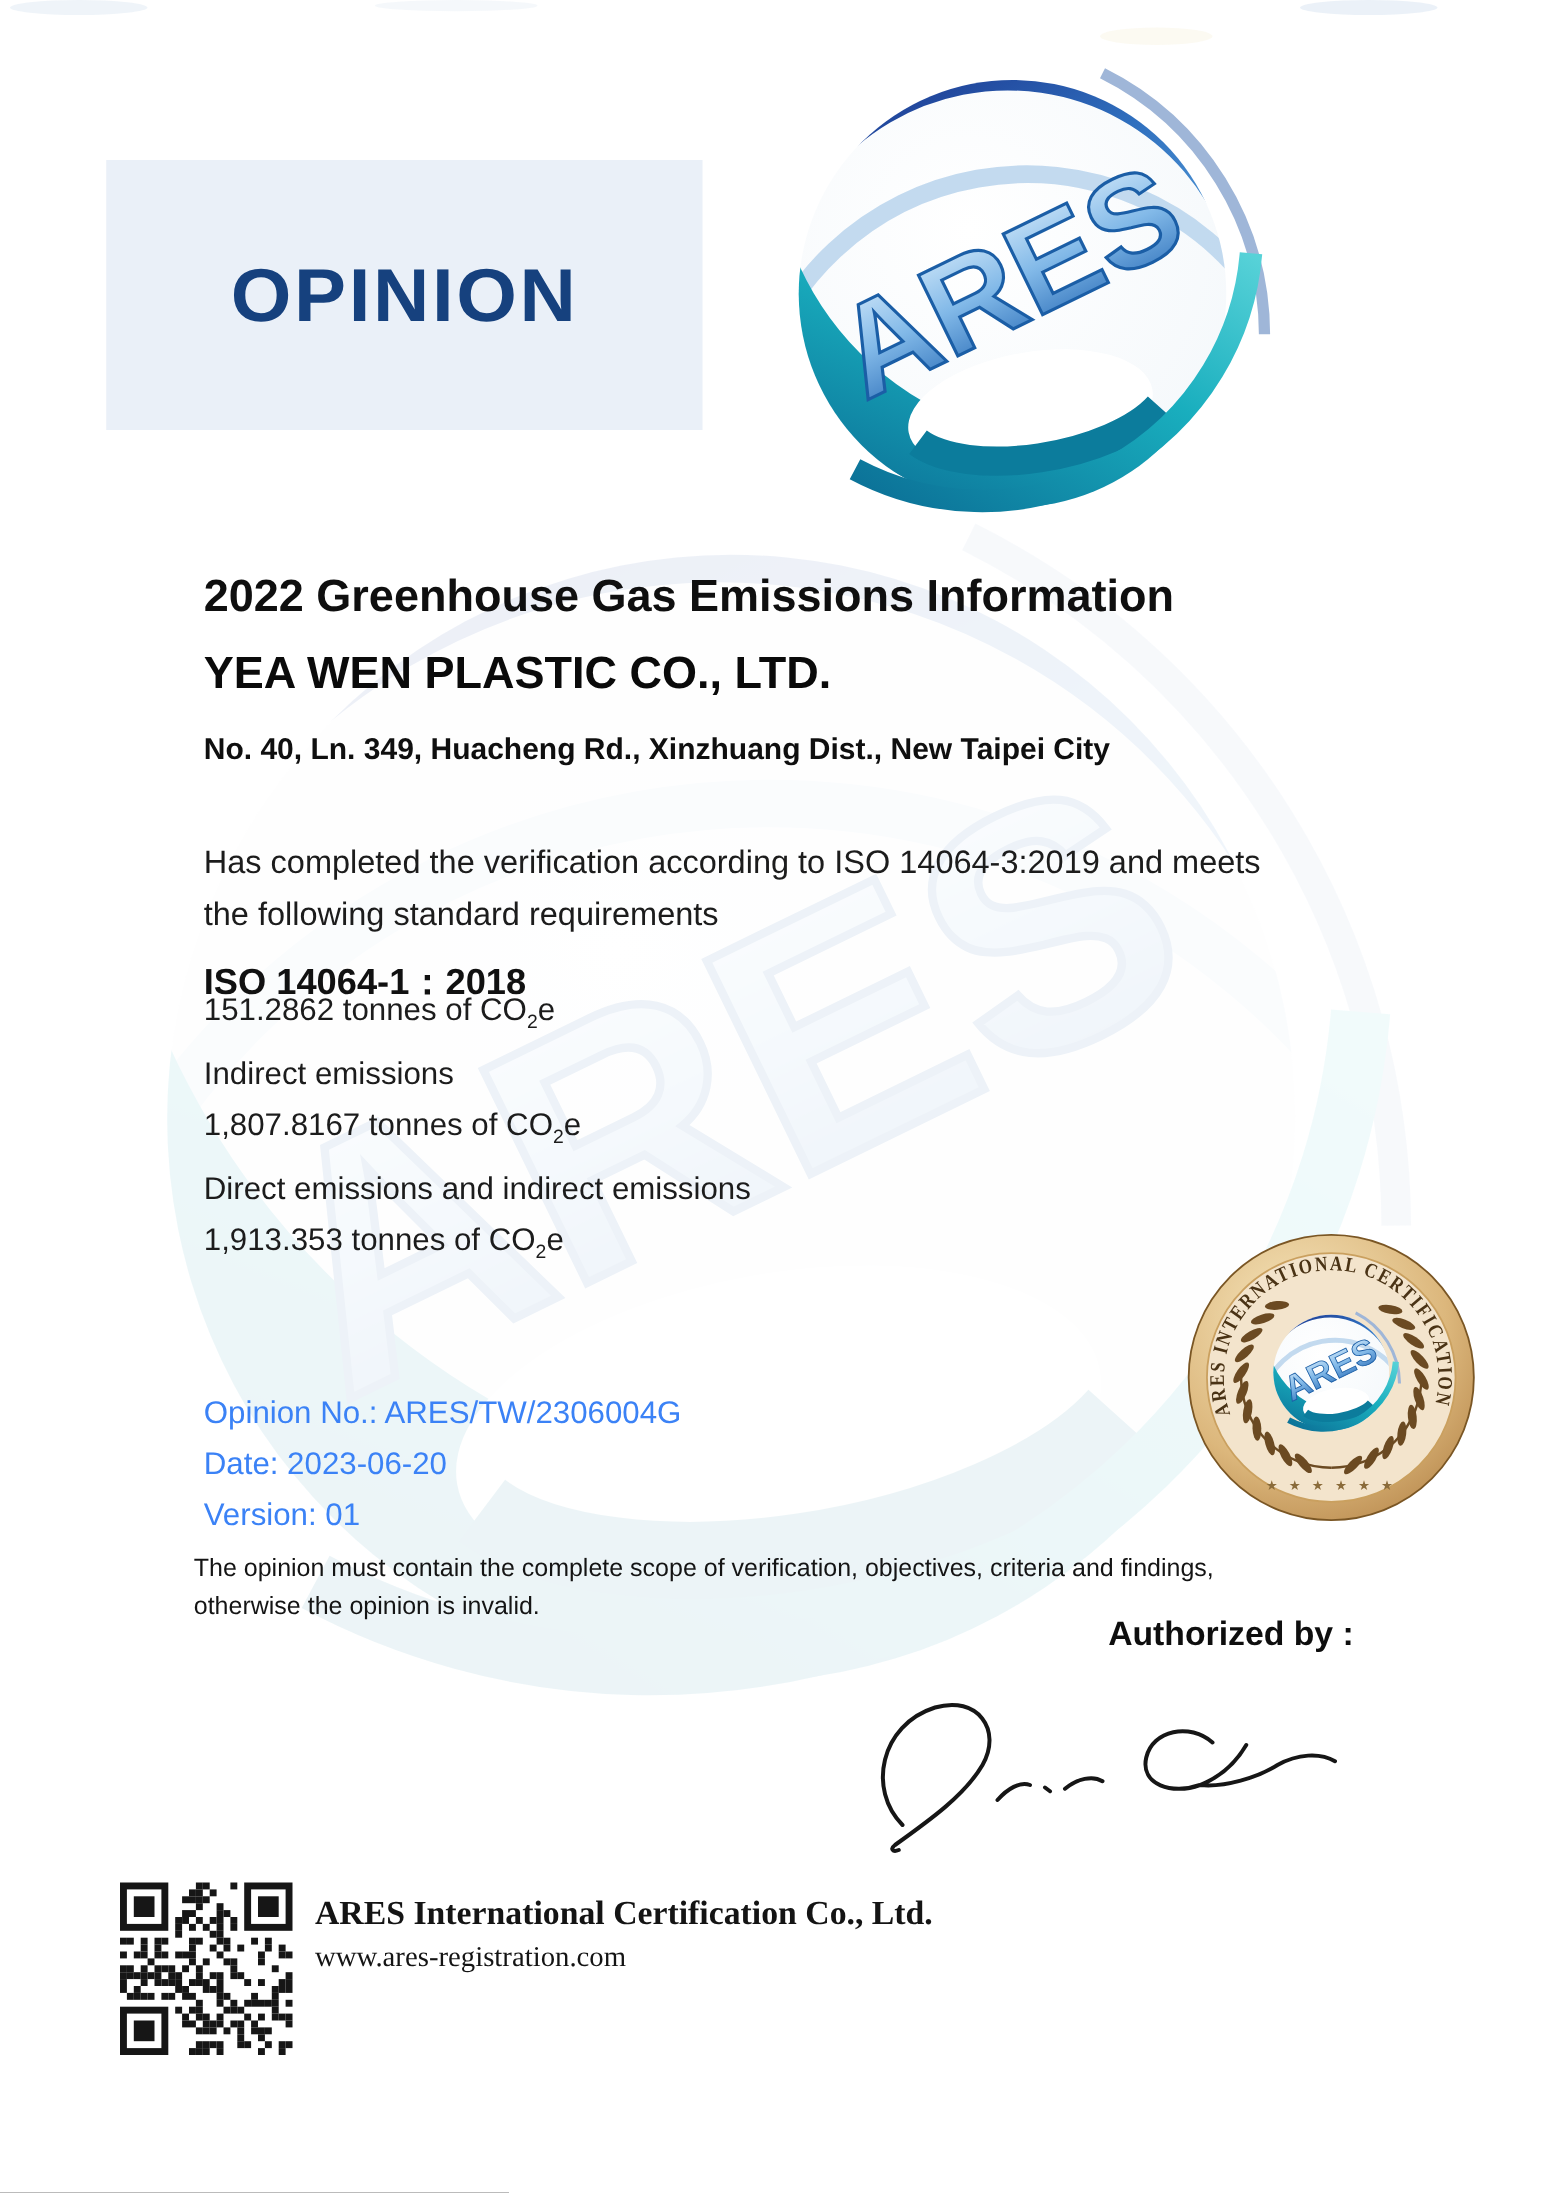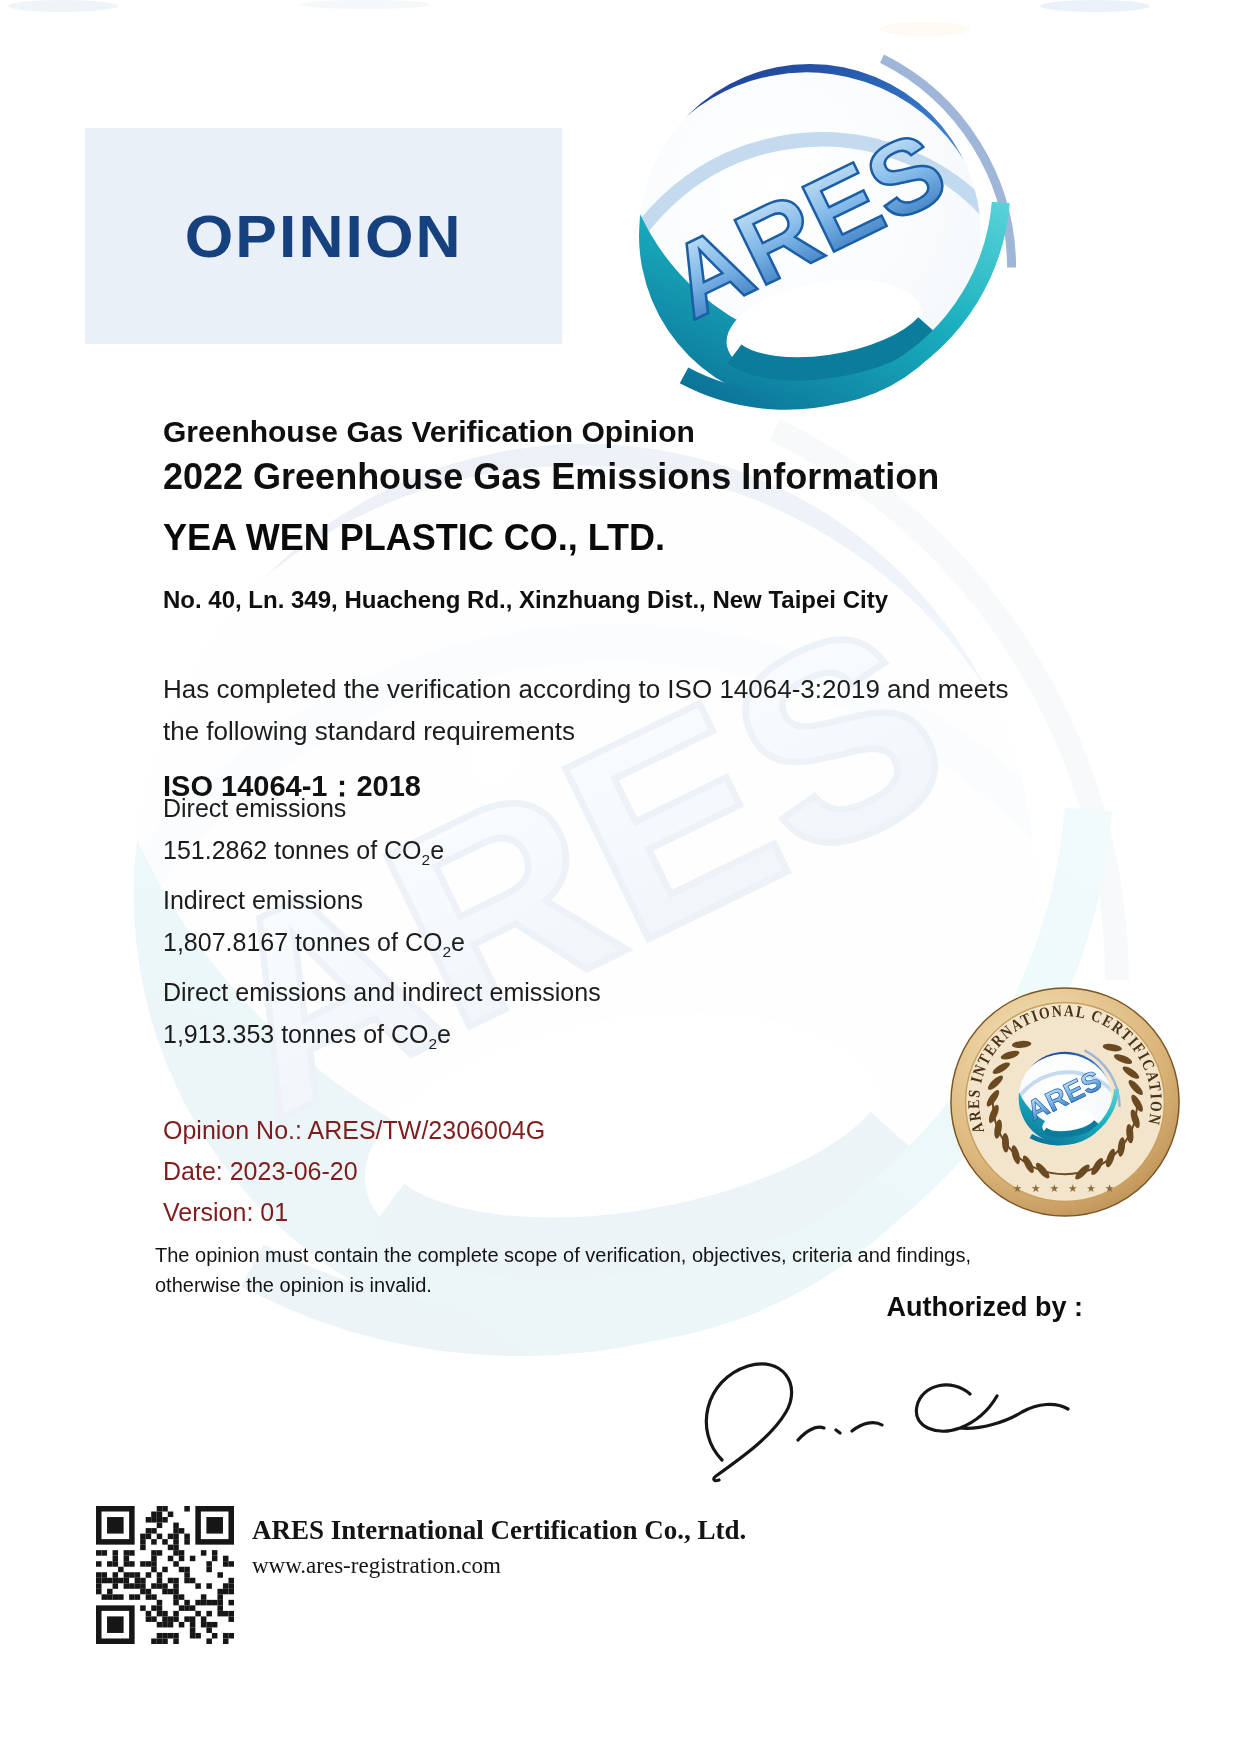--- a/index.html
+++ b/index.html
@@ -36,21 +36,21 @@
 
   .content{z-index:3;}
   .t-title{left:163px;top:415px;font-size:30px;font-weight:bold;color:#0f0f0f;white-space:nowrap;}
   .t-subtitle{left:163px;top:456px;font-size:36px;font-weight:bold;color:#0f0f0f;white-space:nowrap;}
   .t-company{left:163px;top:517px;font-size:36px;font-weight:bold;color:#0a0a0a;white-space:nowrap;}
   .t-address{left:163px;top:586px;font-size:24px;font-weight:bold;color:#0f0f0f;white-space:nowrap;}
   .statement{left:163px;top:668px;font-size:26px;line-height:42px;color:#1c1c1c;}
   .statement .std{font-size:29px;font-weight:bold;margin-top:13px;color:#111;}
   .emissions{left:163px;top:788px;font-size:25px;line-height:41.5px;color:#1c1c1c;}
   sub{font-size:.62em;}
-  .meta{left:163px;top:1110px;font-size:25px;line-height:41px;color:#7f1d1d;}
+  .meta{left:163px;top:1110px;font-size:25px;line-height:41px;color:#3b82f6;}
   .disclaimer{left:155px;top:1240px;width:880px;font-size:20px;line-height:30px;color:#141414;}
   .authorized{right:178px;top:1292px;font-size:27px;font-weight:bold;color:#0e0e0e;white-space:nowrap;}
   .signature{left:670px;top:1332px;width:420px;height:170px;z-index:3;}
 
   .seal{left:948px;top:985px;width:234px;height:234px;z-index:4;}
 
   .qr{left:96px;top:1506px;width:138px;height:138px;z-index:3;}
   .footer-text{left:252px;top:1512px;font-family:"Liberation Serif",serif;color:#141414;z-index:3;}
   .footer-text .f1{font-size:27px;font-weight:bold;line-height:36px;}
   .footer-text .f2{font-size:23px;line-height:35px;}
@@ -117,33 +117,31 @@
   </svg>
 
   <div class="abs banner">
     <span class="t">OPINION</span>
   </div>
 
   <svg class="abs logo-main" viewBox="0 0 200 200">
     <use href="#ares-globe" width="200" height="200"></use>
   </svg>
 
-  <div class="abs content t-title">Greenhouse Gas Verification Opinion</div>
   <div class="abs content t-subtitle">2022 Greenhouse Gas Emissions Information</div>
   <div class="abs content t-company">YEA WEN PLASTIC CO., LTD.</div>
   <div class="abs content t-address">No. 40, Ln. 349, Huacheng Rd., Xinzhuang Dist., New Taipei City</div>
 
   <div class="abs content statement">
     <div>Has completed the verification according to ISO 14064-3:2019 and meets</div>
     <div>the following standard requirements</div>
     <div class="std">ISO 14064-1：2018</div>
   </div>
 
   <div class="abs content emissions">
-    <div>Direct emissions</div>
     <div><span>151.2862</span>&nbsp;<span>tonnes of CO</span><sub>2</sub><span>e</span></div>
     <div>Indirect emissions</div>
     <div><span>1,807.8167</span>&nbsp;<span>tonnes of CO</span><sub>2</sub><span>e</span></div>
     <div>Direct emissions and indirect emissions</div>
     <div><span>1,913.353</span>&nbsp;<span>tonnes of CO</span><sub>2</sub><span>e</span></div>
   </div>
 
   <div class="abs content meta">
     <div>Opinion No.: ARES/TW/2306004G</div>
     <div>Date: 2023-06-20</div>

